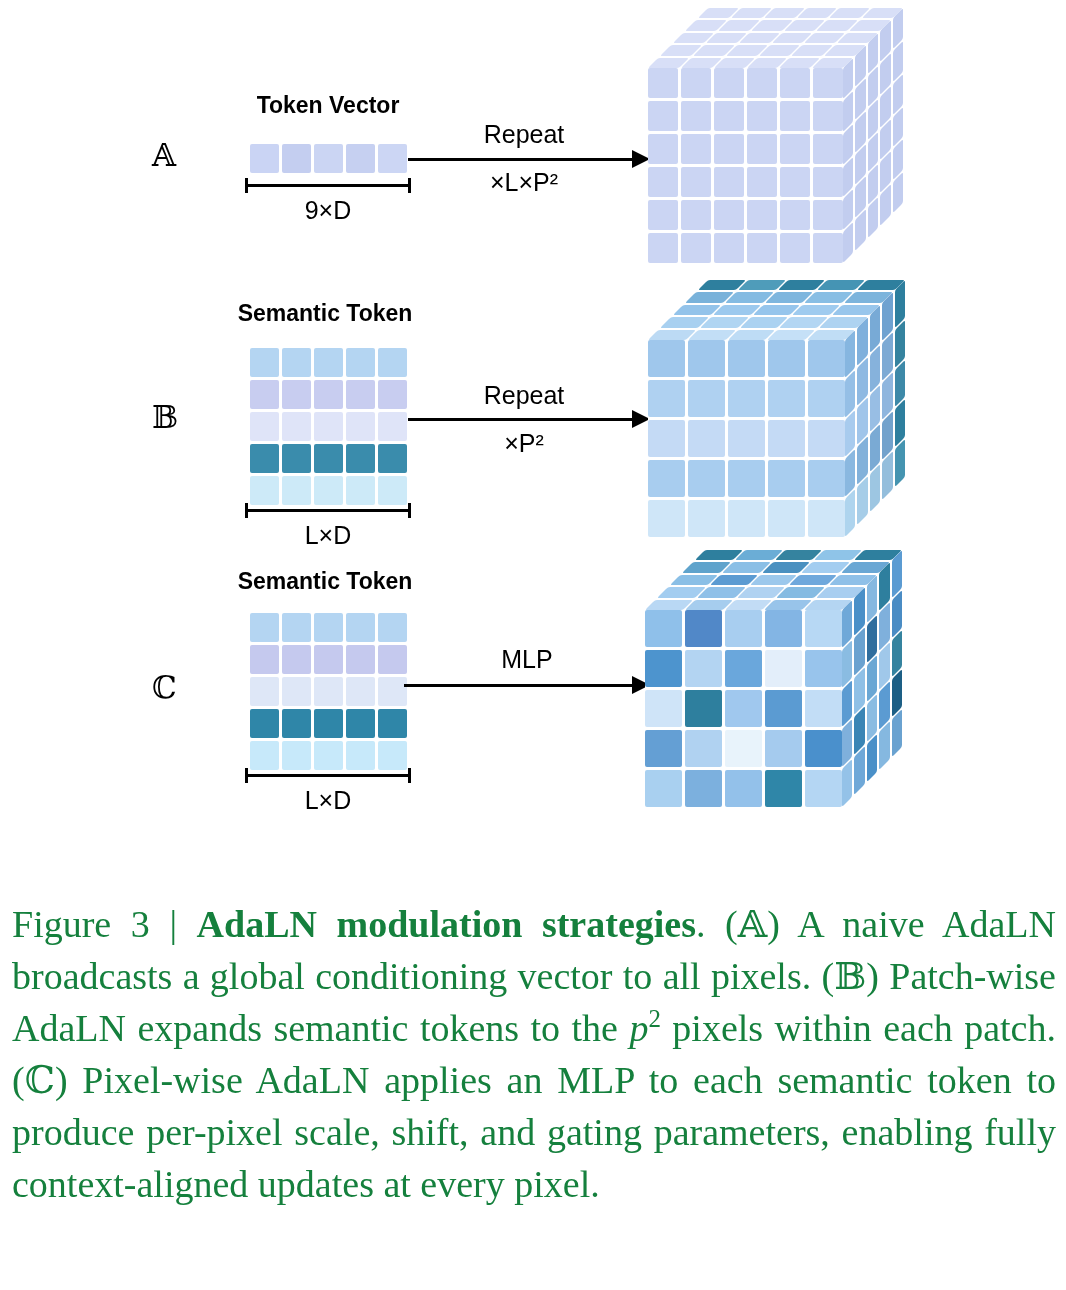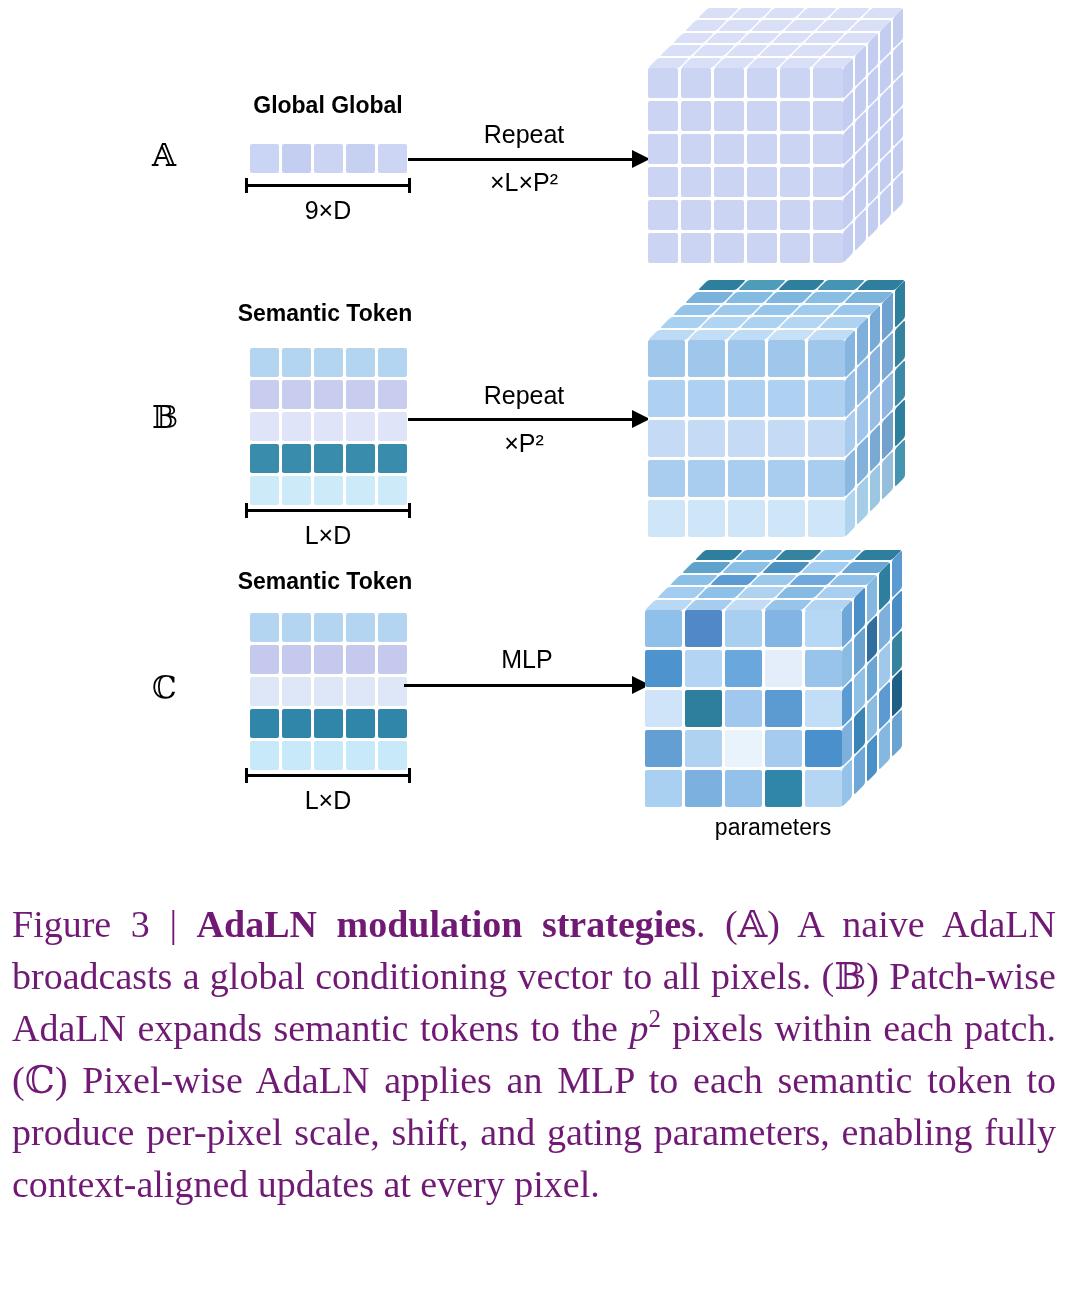--- a/index.html
+++ b/index.html
@@ -67,32 +67,32 @@
         transform:skewX(-45deg);transform-origin:bottom left;}
   .face-side{left:var(--fw);top:var(--d);width:var(--d);height:var(--fh);gap:2px;
         transform:skewY(-45deg);transform-origin:top left;}
 
   .cube-annotation{position:absolute;left:773px;top:812px;transform:translateX(-50%);
         font-size:23px;line-height:30px;text-align:center;white-space:nowrap;}
 
   
   .caption{position:absolute;left:12px;top:898px;width:1044px;margin:0;
         font-family:"Liberation Serif",serif;font-size:38px;line-height:52px;
-        text-align:justify;color:#701a75;}
+        text-align:justify;color:#15803d;}
   .seg-bold{font-weight:700}
   .seg-italic{font-style:italic}
   .seg-sup{font-size:25px;vertical-align:super;line-height:0;}
   .seg-bb{font-family:"DejaVu Serif","DejaVu Sans",serif;}
 </style>
 </head>
 <body>
 
 <div class="page">
 
-  <div class="panel-label lbl-a">Global Global</div>
+  <div class="panel-label lbl-a">Token Vector</div>
   <div class="panel-symbol bb sym-a">𝔸</div>
   <div class="tokens tokens-a" style="grid-template-columns: repeat(5, 1fr); grid-template-rows: repeat(1, 1fr);">
       <div class="cell" style="background: rgb(202, 212, 244);"></div>
       <div class="cell" style="background: rgb(196, 206, 240);"></div>
       <div class="cell" style="background: rgb(203, 213, 243);"></div>
       <div class="cell" style="background: rgb(198, 208, 241);"></div>
       <div class="cell" style="background: rgb(204, 214, 244);"></div>
     </div>
   <div class="bracket br-a"></div>
   <div class="dim-label dim-a">9×D</div>
@@ -433,18 +433,17 @@
         <div class="cell" style="background: rgb(74, 144, 204);"></div>
         <div class="cell" style="background: rgb(169, 208, 240);"></div>
         <div class="cell" style="background: rgb(124, 176, 222);"></div>
         <div class="cell" style="background: rgb(147, 193, 234);"></div>
         <div class="cell" style="background: rgb(47, 134, 168);"></div>
         <div class="cell" style="background: rgb(180, 214, 243);"></div>
       </div>
   </div>
 
   <div class="cube-annotation">
-    <div>parameters</div>
   </div>
 
   <p class="caption" id="caption"><span class="seg-normal">Figure 3 | </span><span class="seg-bold">AdaLN modulation strategies</span><span class="seg-normal">. (</span><span class="seg-bb">𝔸</span><span class="seg-normal">) A naive AdaLN broadcasts a global conditioning vector to all pixels. (</span><span class="seg-bb">𝔹</span><span class="seg-normal">) Patch-wise AdaLN expands semantic tokens to the </span><span class="seg-italic">p</span><span class="seg-sup">2</span><span class="seg-normal"> pixels within each patch. (</span><span class="seg-bb">ℂ</span><span class="seg-normal">) Pixel-wise AdaLN applies an MLP to each semantic token to produce per-pixel scale, shift, and gating parameters, enabling fully context-aligned updates at every pixel.</span></p>
 
 </div>
 
 </body></html>

